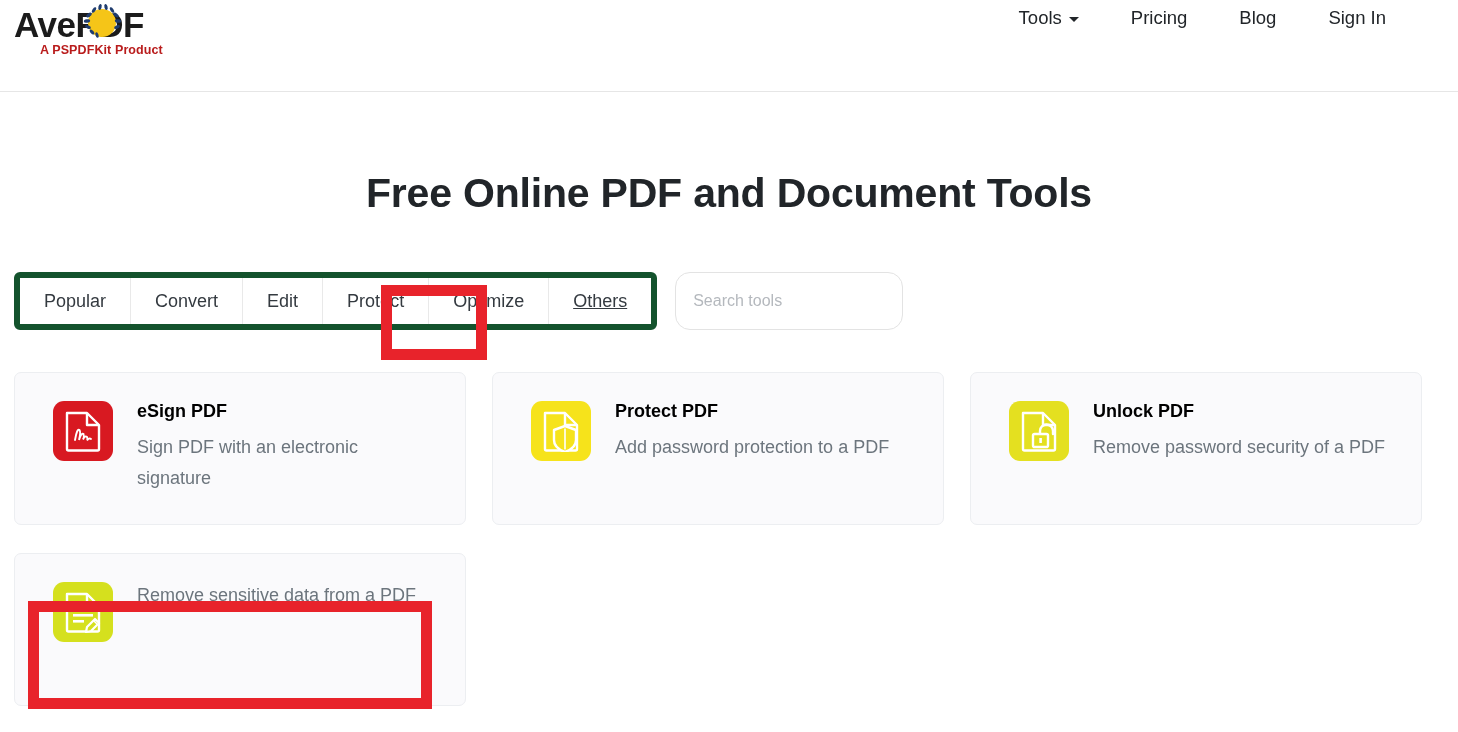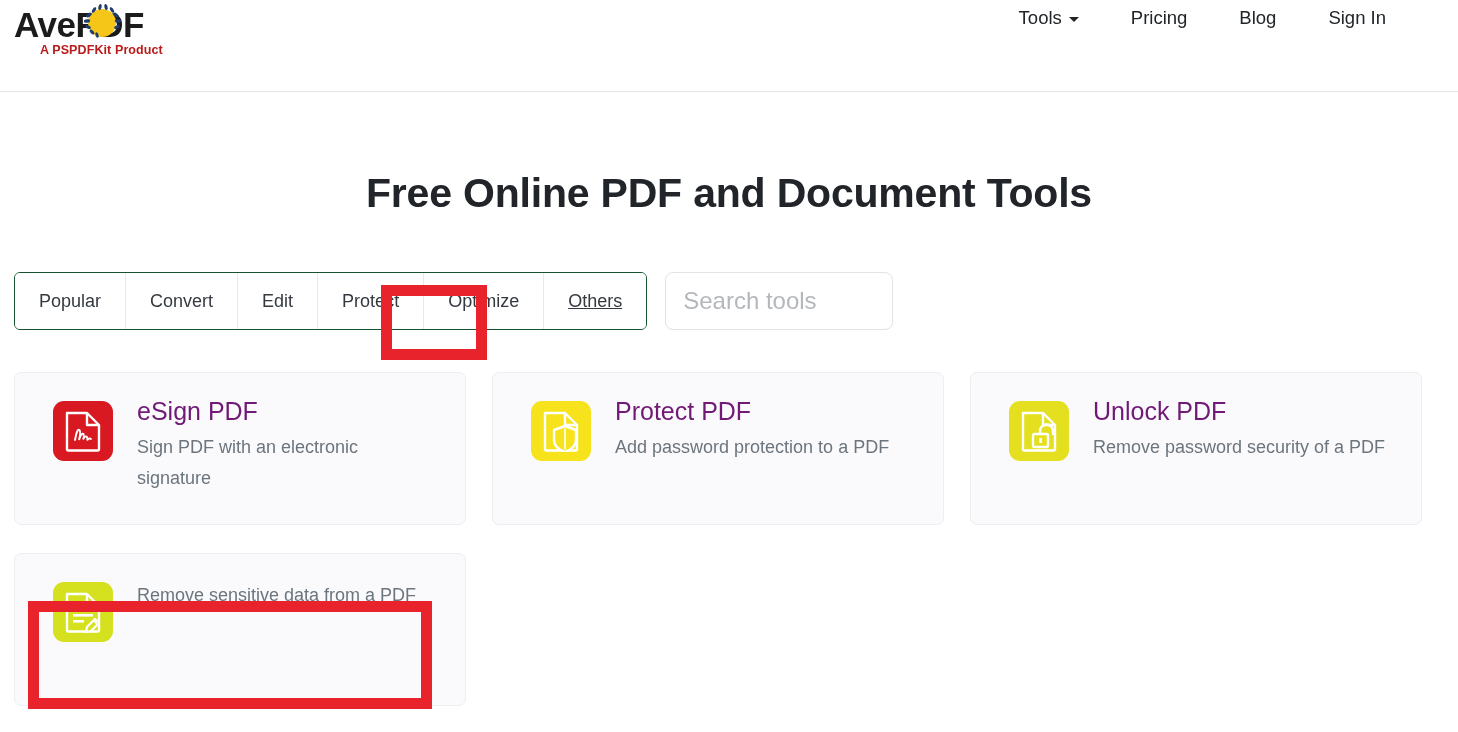--- a/index.html
+++ b/index.html
@@ -108,21 +108,21 @@
   }
 
   
   .tabs-row {
     display: flex;
     align-items: stretch;
     gap: 18px;
   }
   .tab-group {
     display: flex;
-    border: 1px solid #14532d;
+    border: 6px solid #14532d;
     border-radius: 6px;
     background: #ffffff;
     overflow: hidden;
     height: 58px;
   }
   .tab {
     display: flex;
     align-items: center;
     justify-content: center;
     padding: 0 24px;
@@ -150,23 +150,23 @@
     width: 106px; height: 75px;
   }
   #hl-redact {
     left: 28px; top: 601px;
     width: 404px; height: 108px;
   }
 
   .search-box {
     width: 228px; height: 58px;
     border: 1px solid #e3e3e3;
-    border-radius: 8px;
-    background: #ffffff;
-    font-size: 24px;
+    border-radius: 15px;
+    background: #ffffff;
+    font-size: 16px;
     color: #9aa0a6;
     padding: 0 17px;
     font-family: "Liberation Sans", sans-serif;
     outline: none;
   }
   .search-box::placeholder { color: #b4b8bd; }
 
   
   .cards-grid {
     display: flex;
@@ -190,23 +190,23 @@
     flex: 0 0 auto;
     width: 60px; height: 60px;
     border-radius: 11px;
     display: flex;
     align-items: center;
     justify-content: center;
     margin-top: 2px;
   }
   .card-text { padding-top: 0px; }
   .card-title {
-    font-size: 25px;
-    font-weight: normal;
-    color: #701a75;
+    font-size: 18px;
+    font-weight: bold;
+    color: #000000;
     line-height: 24px;
     margin: 0 0 9px 0;
   }
   .card-desc {
     font-size: 18px;
     color: #6c757d;
     line-height: 31px;
     max-width: 300px;
     margin: 0;
   }

